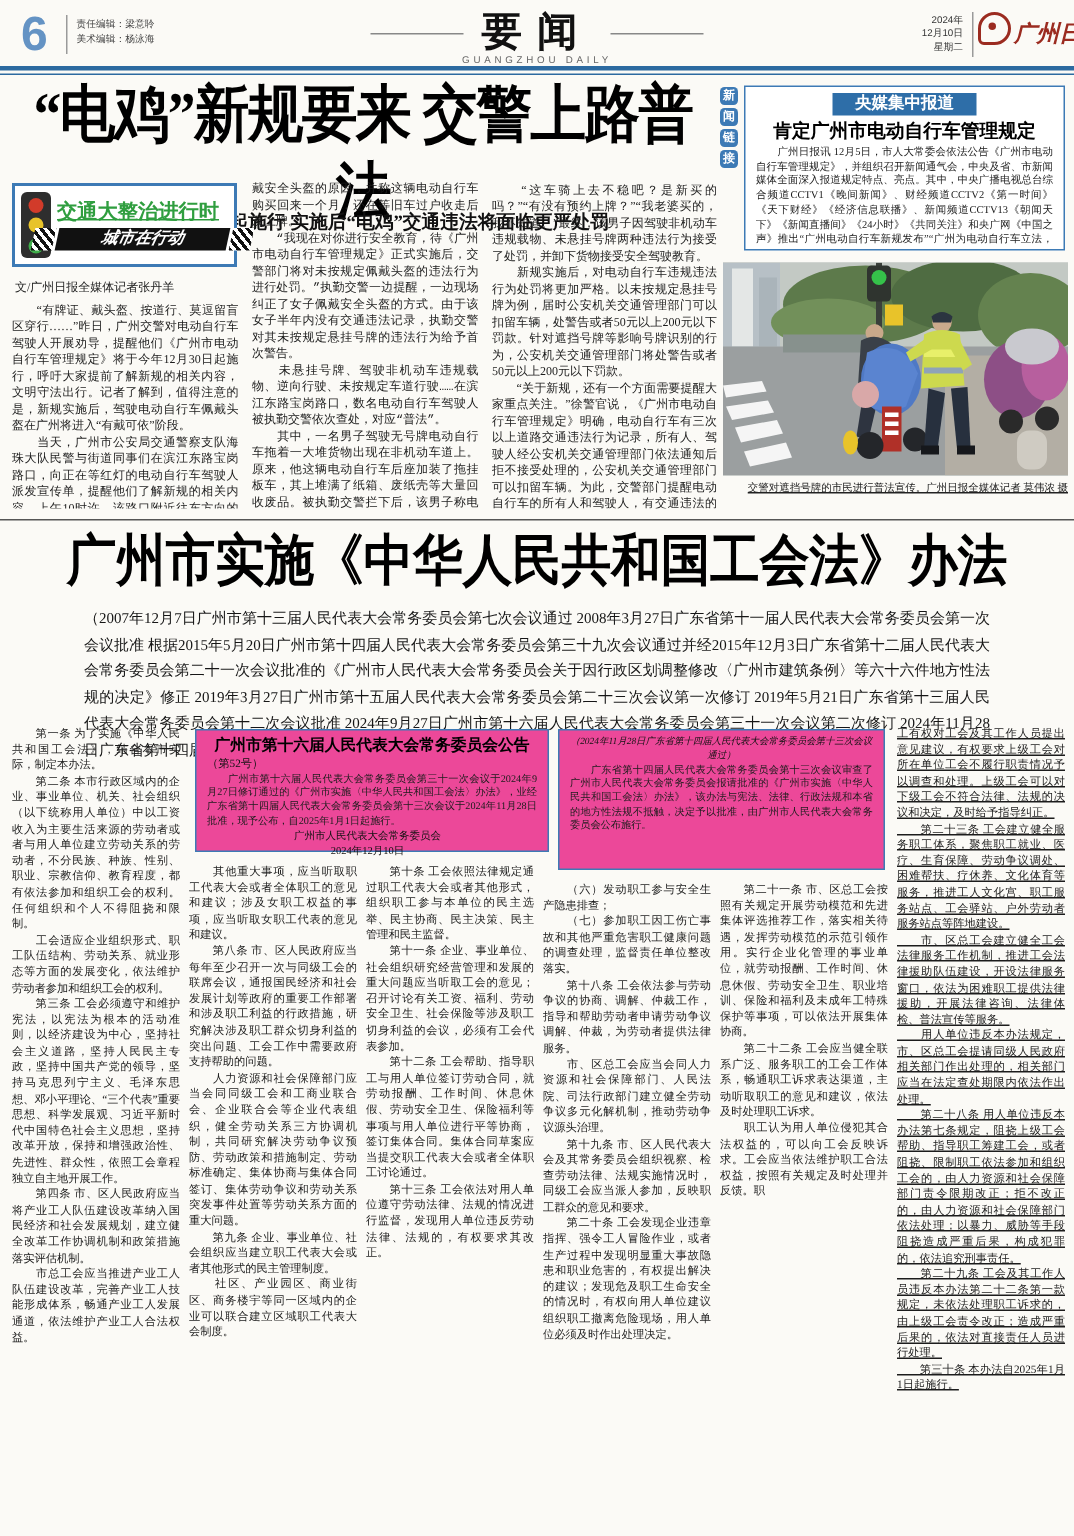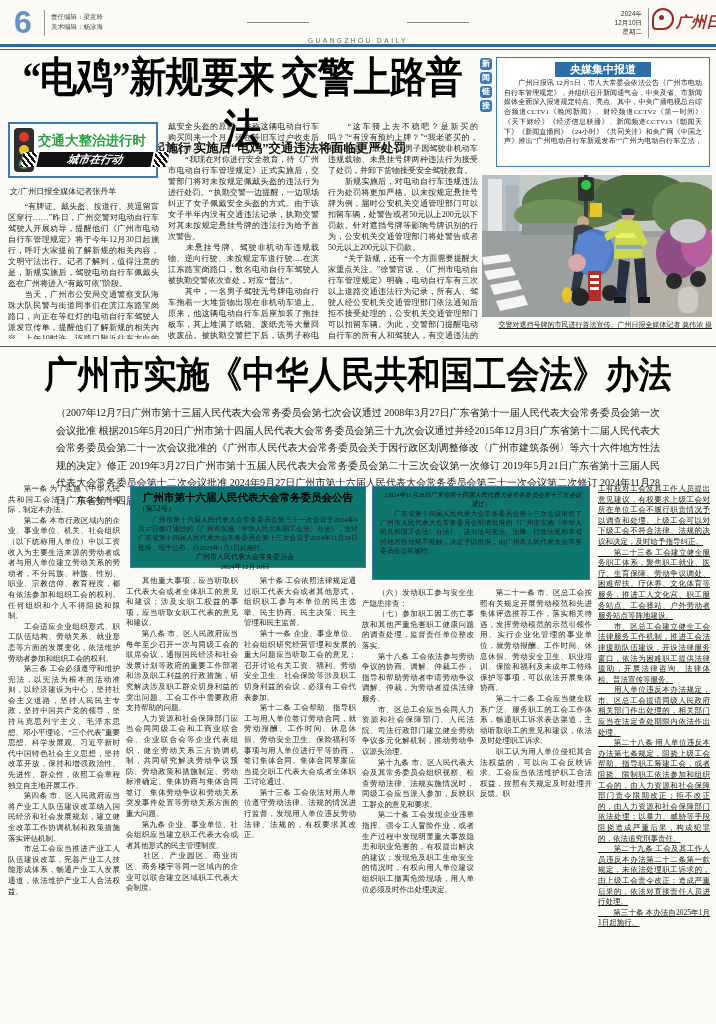--- a/index.html
+++ b/index.html
@@ -30,21 +30,21 @@
             font:900 37px/46px "Liberation Serif",serif;letter-spacing:-1px;color:#000;
             transform:scaleY(1.12);transform-origin:top;}
   .subheadline{position:absolute;left:6px;top:102px;width:472px;text-align:center;
                font:600 12.5px/16px "Liberation Serif",serif;color:#111;margin-top:38px;}
   .campaign{position:absolute;left:8px;top:122px;width:150px;height:56px;border:2px solid #3d7ab5;
             background:#fff;display:flex;align-items:center;padding:2px 4px;box-sizing:border-box;}
   .tl-housing{width:20px;height:44px;background:#2e2e2e;border-radius:4px;display:flex;flex-direction:column;
               align-items:center;justify-content:space-evenly;flex:none;}
   .tl-dot{width:10px;height:10px;border-radius:50%;}
   .campaign-right{flex:1;margin-left:4px;}
-  .campaign-title{font:700 13.5px/16px "Liberation Sans",sans-serif;color:#2f9e3f;letter-spacing:0px;white-space:nowrap;}
+  .campaign-title{font:700 13.5px/16px "Liberation Sans",sans-serif;color:#2f9e3f;letter-spacing:0px;white-space:nowrap;text-decoration:underline;}
   .campaign-banner{margin-top:3px;position:relative;height:15px;background:#111;color:#fff;
                    font:italic 700 11px/15px "Liberation Sans",sans-serif;text-align:center;
                    transform:skewX(-12deg);}
   .campaign-banner::before,.campaign-banner::after{content:"";position:absolute;top:0;bottom:0;width:14px;
         background:repeating-linear-gradient(45deg,#111 0 2px,#fff 2px 4px);}
   .campaign-banner::before{left:-16px;} .campaign-banner::after{right:-16px;}
   .byline{position:absolute;left:10px;top:186px;width:148px;font:8px/11px "Liberation Serif",serif;color:#222;}
   .ncol{position:absolute;font:8px/11px "Liberation Serif",serif;text-align:justify;
         white-space:pre-wrap;overflow:hidden;color:#1c1c1c;}
   #lead-col1{left:8px;top:201px;width:151px;height:138px;}
@@ -73,41 +73,42 @@
   .law-history{position:absolute;left:56px;top:404px;width:604px;font:10px/17.5px "Liberation Serif",serif;
                text-align:justify;color:#161616;}
   .lcol{position:absolute;font:7.5px/10.6px "Liberation Serif",serif;text-align:justify;
         white-space:pre-wrap;overflow:hidden;color:#1c1c1c;}
   #law-col1{left:8px;  top:484px;width:112px;height:530px;}
   #law-col2{left:126px;top:576px;width:112px;height:438px;}
   #law-col3{left:244px;top:576px;width:112px;height:438px;}
   #law-col4{left:362px;top:588px;width:112px;height:426px;}
   #law-col5{left:480px;top:588px;width:112px;height:426px;}
   #law-col6{left:598px;top:484px;width:112px;height:530px;text-decoration:underline;}
-  .annbox{position:absolute;border:1.5px solid #3d7ab5;background:#0f766e;box-sizing:border-box;padding:4px 7px;}
+  .annbox{position:absolute;border:1.5px solid #3d7ab5;background:#ec4899;box-sizing:border-box;padding:4px 7px;}
   #annA{left:130px;top:486px;width:236px;height:82px;}
   #annB{left:372px;top:486px;width:218px;height:94px;}
   .ann-title{text-align:center;font:700 10.5px/13px "Liberation Serif",serif;color:#000;}
   .ann-num{font:7.5px/10px "Liberation Serif",serif;color:#111;}
   .ann-sub{text-align:center;font:italic 6.3px/8.5px "Liberation Serif",serif;color:#111;}
   .ann-body{margin-top:1px;font:6.8px/9.2px "Liberation Serif",serif;text-align:justify;
             white-space:pre-wrap;color:#1c1c1c;}
   .ann-sign{text-align:center;font:7px/10px "Liberation Serif",serif;color:#111;padding-right:6px;}
 </style>
 </head>
 <body>
 
 <div class="page">
 
   <div class="pageno">6</div>
   <div class="mast-vline"></div>
   <div class="editors">
     <div>责任编辑：梁意聆</div>
     <div>美术编辑：杨泳海</div>
   </div>
+  <div class="section-title">要闻</div>
   <div class="tline l"></div>
   <div class="tline r"></div>
   <div class="section-sub">GUANGZHOU DAILY</div>
   <div class="dateblock">
     <div>2024年</div>
     <div>12月10日</div>
     <div>星期二</div>
   </div>
   <div class="mast-vline2"></div>
   <div class="brand"><span class="swirl"></span><span>广州日报</span></div>
@@ -142,20 +143,21 @@
 　　“关于新规，还有一个方面需要提醒大家重点关注。”徐警官说，《广州市电动自行车管理规定》明确，电动自行车有三次以上道路交通违法行为记录，所有人、驾驶人经公安机关交通管理部门依法通知后拒不接受处理的，公安机关交通管理部门可以扣留车辆。为此，交警部门提醒电动自行车的所有人和驾驶人，有交通违法的要尽快去处理。</div>
 
   <div class="vlabel">
     <span>新</span>
     <span>闻</span>
     <span>链</span>
     <span>接</span>
   </div>
   <div class="newsbox">
     <div class="newsbox-tag">央媒集中报道</div>
+    <div class="newsbox-title">肯定广州市电动自行车管理规定</div>
     <div class="newsbox-body">　　广州日报讯 12月5日，市人大常委会依法公告《广州市电动自行车管理规定》，并组织召开新闻通气会，中央及省、市新闻媒体全面深入报道规定特点、亮点。其中，中央广播电视总台综合频道CCTV1《晚间新闻》、财经频道CCTV2《第一时间》《天下财经》《经济信息联播》、新闻频道CCTV13《朝闻天下》《新闻直播间》《24小时》《共同关注》和央广网《中国之声》推出“广州电动自行车新规发布”“广州为电动自行车立法，如何平衡‘安全与便捷’”等系列报道，充分肯定《广州市电动自行车管理规定》。</div>
   </div>
 
   <div class="photo">
     <svg width="230" height="142" viewBox="0 0 230 142">
       <rect x="0" y="0" width="230" height="142" fill="#c3c9c4"></rect>
       <rect x="0" y="0" width="38" height="60" fill="#b7c0c6"></rect>
       <rect x="6" y="4" width="14" height="52" fill="#e4e7e6"></rect>
       <rect x="24" y="10" width="12" height="46" fill="#aab4ba"></rect>
       <ellipse cx="95" cy="28" rx="55" ry="26" fill="#5d7a4b"></ellipse>

